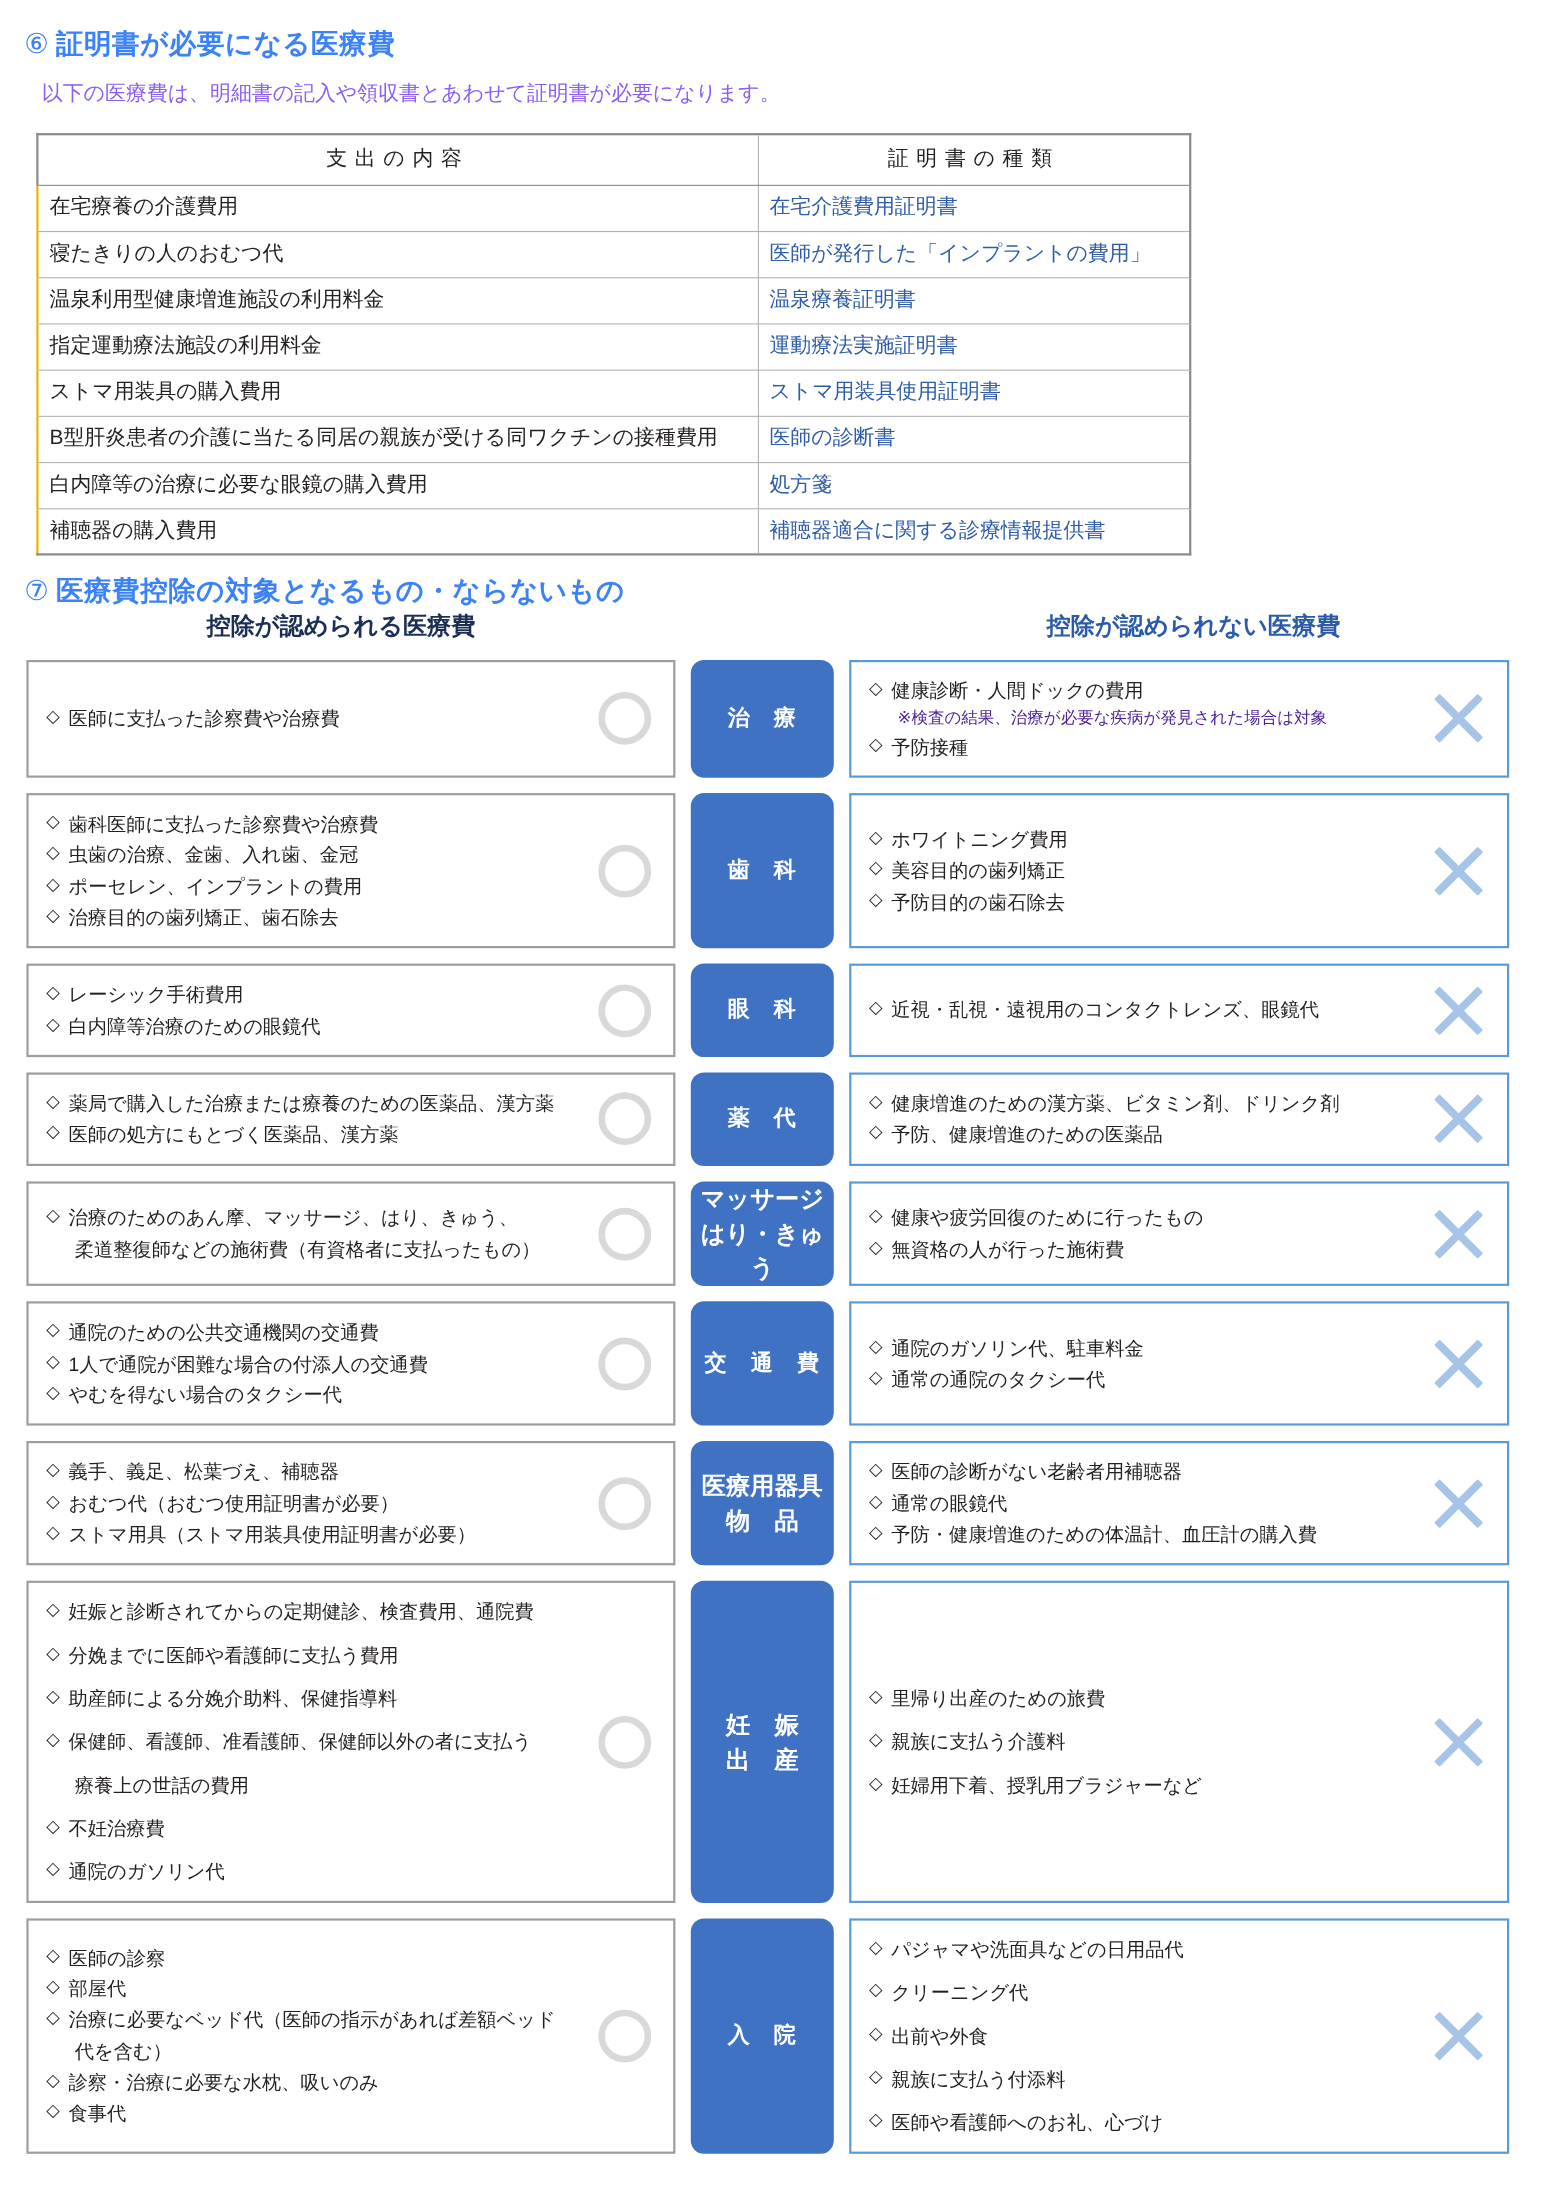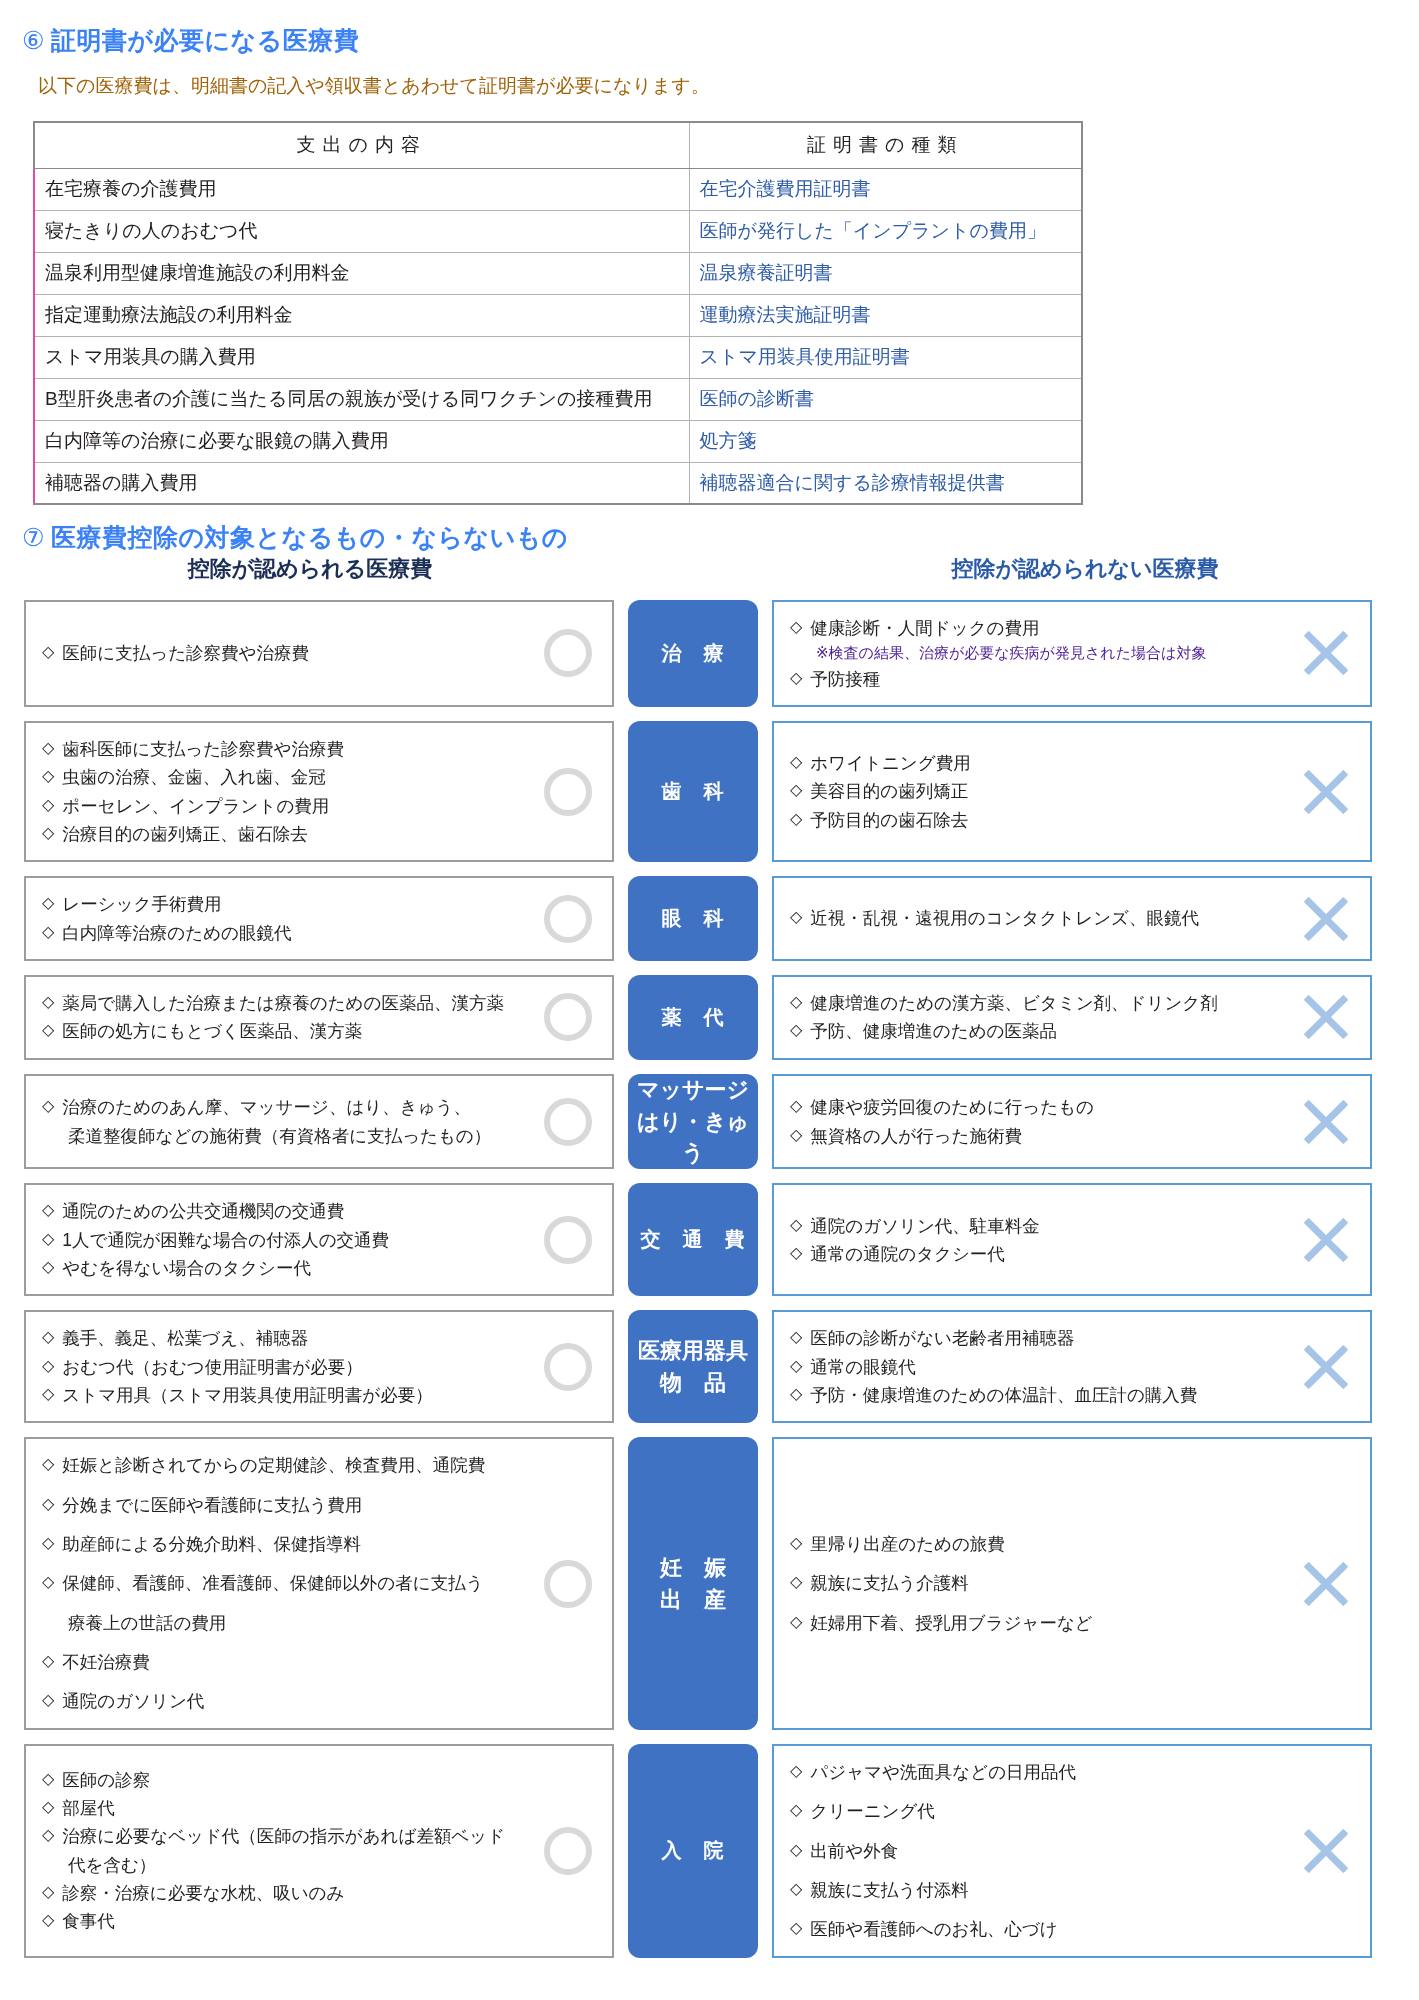--- a/index.html
+++ b/index.html
@@ -27,21 +27,21 @@
     font-size: 25px;
     font-weight: 700;
     color: #3b82f6;
     letter-spacing: .5px;
     margin: 0 0 0 22px;
     line-height: 1.3;
   }
   .sec-head .circnum { margin-right: 6px; font-weight: 400; }
   .sec-lead {
     font-size: 19px;
-    color: #a16207;
+    color: #8b5cf6;
     margin: 16px 0 0 38px;
     line-height: 1.4;
   }
 
   
   .cert-table-wrap { margin: 22px 0 0 22px; width: 1048px; padding-left: 11px; }
   table.cert {
     border-collapse: collapse;
     width: 1048px;
     table-layout: fixed;
@@ -67,21 +67,21 @@
     height: 46px;
   }
   table.cert thead th .hdr-in { display: inline-block; }
   table.cert tbody td.doc {
     color: #2f5ca8;
   }
   table.cert tbody tr td { border-color: #b3b3b3; }
   table.cert tbody tr:last-child td { border-bottom: 2px solid #8a8a8a; }
   table.cert thead th:first-child { border-left: 2px solid #8a8a8a; }
   table.cert thead th:last-child { border-right: 2px solid #8a8a8a; }
-  table.cert tbody td:first-child { border-left: 2px solid #ec4899; }
+  table.cert tbody td:first-child { border-left: 2px solid #eab308; }
   table.cert tbody td:last-child { border-right: 2px solid #8a8a8a; }
 
   
   .sec7 { margin-top: 16px; }
   .col-heads {
     position: relative;
     height: 36px;
   }
   .col-head-left {
     position: absolute;

